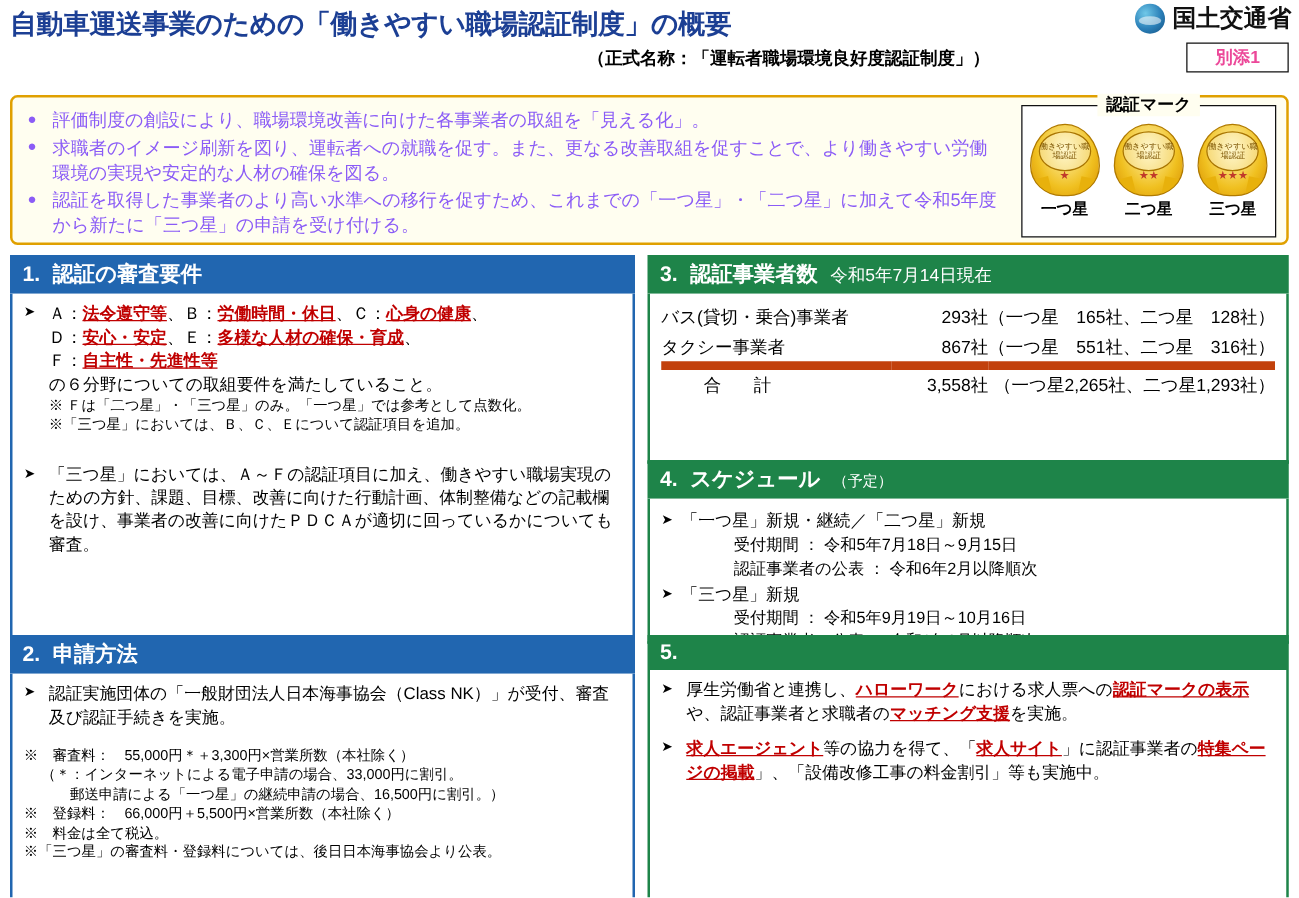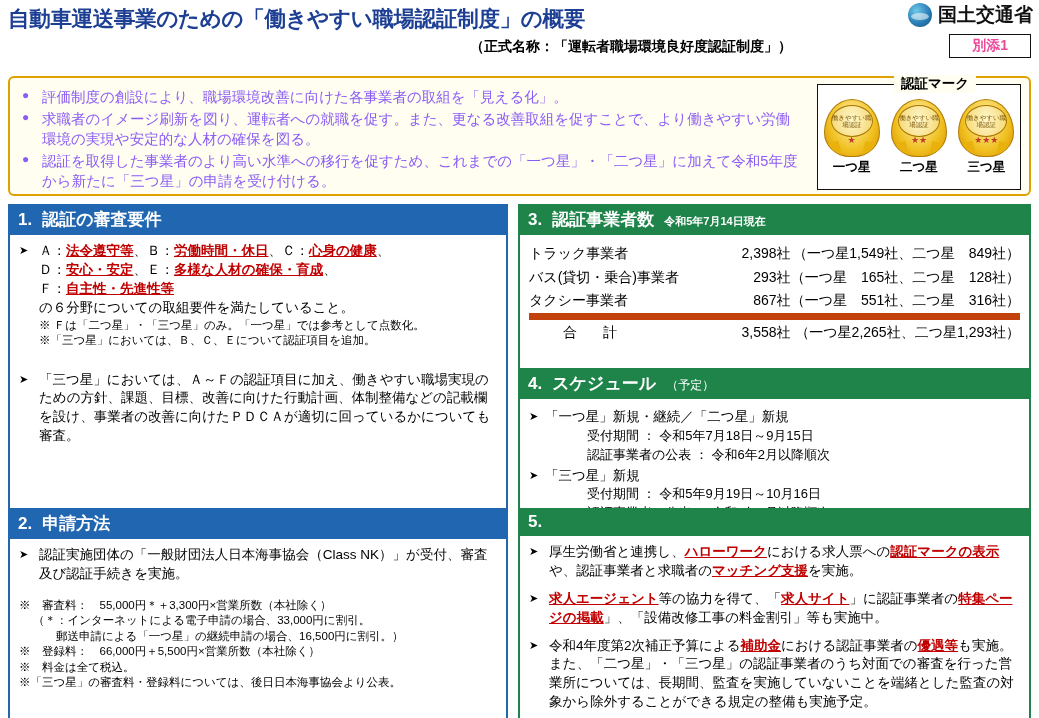--- a/index.html
+++ b/index.html
@@ -78,21 +78,21 @@
     font-size: 12px;
   }
 
   .mark-box {
     position: absolute; right: 8px; top: 6px; width: 204px; height: 106px;
     border: 1.5px solid #111; background: #fff;
   }
   .mark-title {
     position: absolute; left: 50%; top: -10px; transform: translateX(-50%);
     background: #fffef0; padding: 0 7px;
-    font-size: 13.5px; font-weight: bold; color: #000; white-space: nowrap; margin-left: 16px;
+    font-size: 13.5px; font-weight: bold; color: #000; white-space: nowrap;
   }
   .mark-row {
     position: absolute; left: 0; top: 14px; width: 100%;
     display: flex; justify-content: space-around; align-items: flex-start;
   }
   .mark-item { width: 62px; text-align: center; }
   .mark-badge {
     width: 56px; height: 58px; margin: 0 auto;
     background: radial-gradient(ellipse at 50% 35%, #fff3b0 0%, #f0c020 60%, #d89000 100%);
     border: 1.5px solid #b07a00;
@@ -119,21 +119,21 @@
   }
   .mark-label { font-size: 12.5px; font-weight: bold; margin-top: 2px; }
 
   
   .panel { position: absolute; }
   .panel-head {
     color: #fff; font-weight: bold; font-size: 17px;
     padding: 4px 10px 4px 10px;
     display: flex; align-items: baseline; gap: 10px;
   }
-  .panel-head .asof { font-size: 11px; font-weight: bold; }
+  .panel-head .asof { font-size: 14px; font-weight: normal; }
   .panel-head .yotei { font-size: 12px; font-weight: normal; }
   .panel-body {
     border: 2px solid; border-top: none; background: #fff;
     padding: 7px 9px;
     font-size: 13.5px; line-height: 1.4; color: #000;
   }
   .blue .panel-head { background: #2166b0; }
   .blue .panel-body { border-color: #2166b0; }
   .green .panel-head { background: #1e8449; }
   .green .panel-body { border-color: #1e8449; }
@@ -272,25 +272,20 @@
 
   <div class="panel green p3">
     <div class="panel-head">
       <span>3.</span>
       <span>認証事業者数</span>
       <span class="asof">令和5年7月14日現在</span>
     </div>
     <div class="panel-body">
       <table class="num-table">
         <tbody>
-            <tr>
-          <td class="name">トラック事業者</td>
-          <td class="val">2,398社</td>
-          <td class="detail">（一つ星1,549社、二つ星　849社）</td>
-        </tr>
         <tr>
           <td class="name">バス(貸切・乗合)事業者</td>
           <td class="val">293社</td>
           <td class="detail">（一つ星　165社、二つ星　128社）</td>
         </tr>
         <tr>
           <td class="name">タクシー事業者</td>
           <td class="val">867社</td>
           <td class="detail">（一つ星　551社、二つ星　316社）</td>
         </tr>
@@ -324,19 +319,16 @@
     <div class="panel-head">
       <span>5.</span>
     </div>
     <div class="panel-body">
       <div class="arrow-item" style="margin-bottom:9px;">
         <span>厚生労働省と連携し、</span><u class="red">ハローワーク</u><span>における求人票への</span><u class="red">認証マークの表示</u><span>や、認証事業者と求職者の</span><u class="red">マッチング支援</u><span>を実施。</span>
       </div>
       <div class="arrow-item" style="margin-bottom:9px;">
         <u class="red">求人エージェント</u><span>等の協力を得て、「</span><u class="red">求人サイト</u><span>」に認証事業者の</span><u class="red">特集ページの掲載</u><span>」、「設備改修工事の料金割引」等も実施中。</span>
       </div>
-      <div class="arrow-item">
-        <span>令和4年度第2次補正予算による</span><u class="red">補助金</u><span>における認証事業者の</span><u class="red">優遇等</u><span>も実施。また、「二つ星」・「三つ星」の認証事業者のうち対面での審査を行った営業所については、長期間、監査を実施していないことを端緒とした監査の対象から除外することができる規定の整備も実施予定。</span>
-      </div>
     </div>
   </div>
 
 </div>
 
 </body></html>

